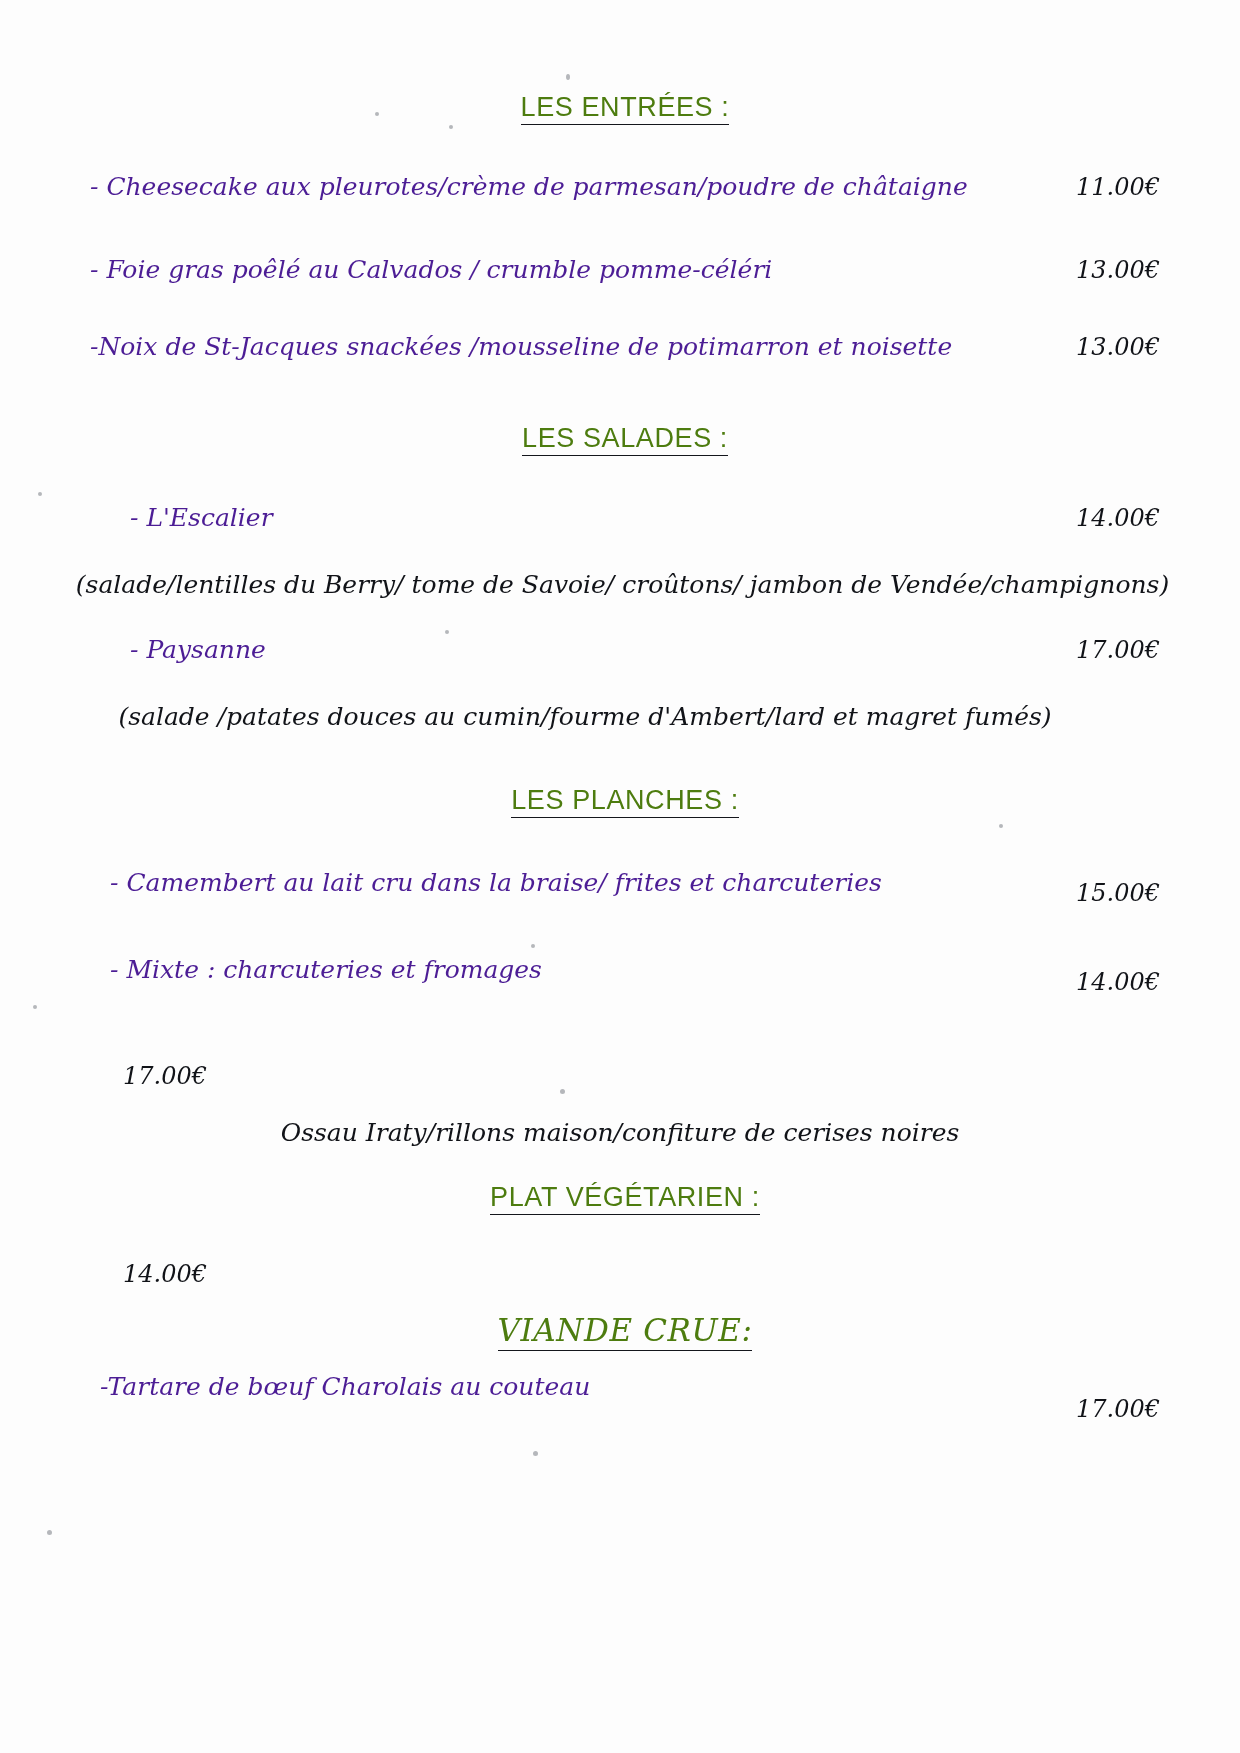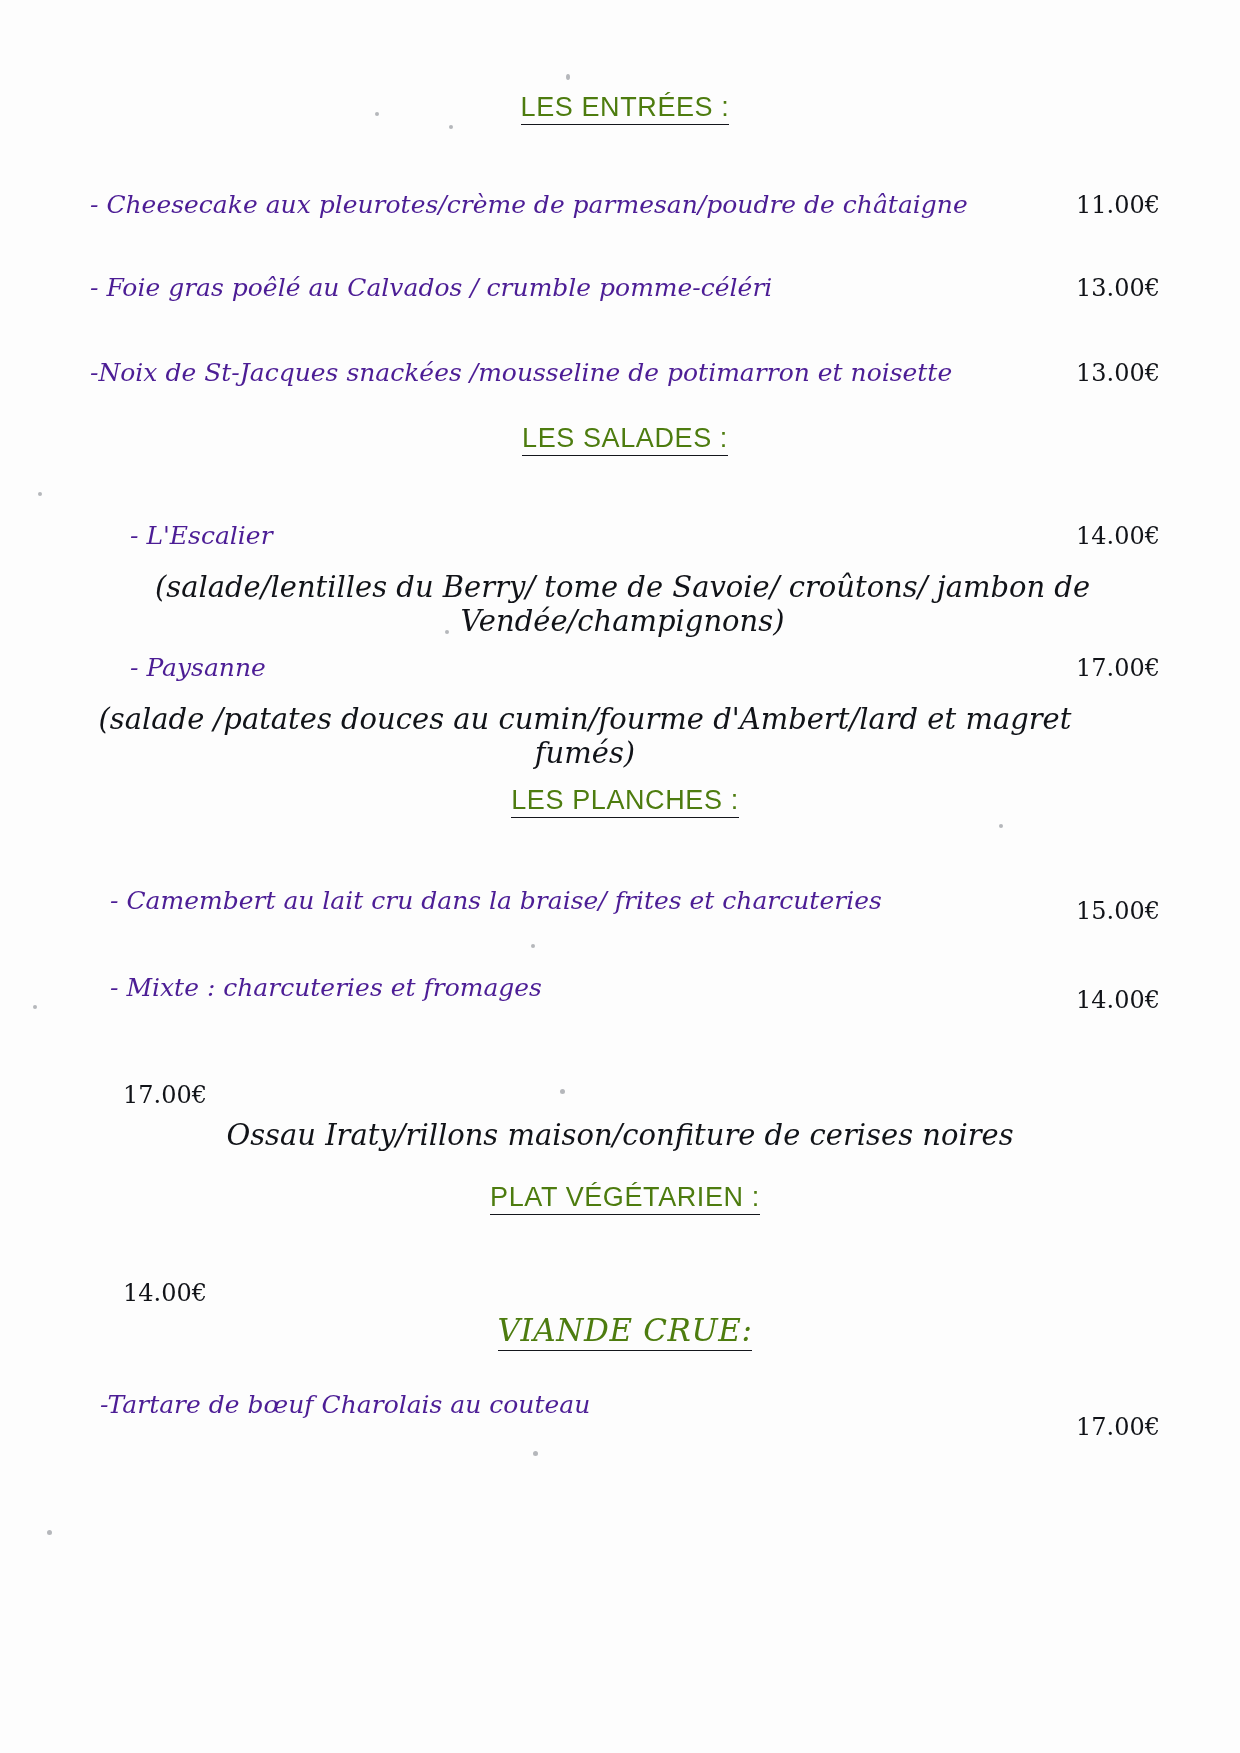--- a/index.html
+++ b/index.html
@@ -38,39 +38,39 @@
     border-bottom: 1.5px solid #14161c;
     padding-bottom: 2px;
   }
   .desc {
     font-style: italic;
     font-family: "DejaVu Serif", serif;
     font-size: 25px;
     color: #4c1d95;
   }
   .price {
+    font-style: italic;
     font-size: 24px;
     white-space: nowrap;
     padding-left: 18px;
-    margin-top: 19px;
   }
   .block {
     position: absolute;
     left: 90px;
     right: 80px;
   }
   .itm {
     display: flex;
     justify-content: space-between;
     align-items: baseline;
   }
   .center-line {
     text-align: center;
     font-style: italic;
-    font-size: 29px;
+    font-size: 25px;
   }
 </style>
 </head>
 <body>
 
 <div class="page">
 
   <span class="speck" style="left:566px;top:74px;width:4px;height:6px;"></span>
   <span class="speck" style="left:375px;top:112px;width:4px;height:4px;"></span>
   <span class="speck" style="left:449px;top:125px;width:4px;height:4px;"></span>
@@ -96,21 +96,21 @@
     </div>
   </div>
 
   <div class="block" style="top:255px;">
     <div class="itm">
       <div class="desc">- Foie gras poêlé au Calvados / crumble pomme-céléri</div>
       <div class="price">13.00€</div>
     </div>
   </div>
 
-  <div class="block" style="top:340px;">
+  <div class="block" style="top:332px;">
     <div class="itm">
       <div class="desc">-Noix de St-Jacques snackées /mousseline de potimarron et noisette</div>
       <div class="price">13.00€</div>
     </div>
   </div>
 
   <div class="block" style="top:423px;">
     <div class="section-title">
       <span>LES SALADES :</span>
     </div>

